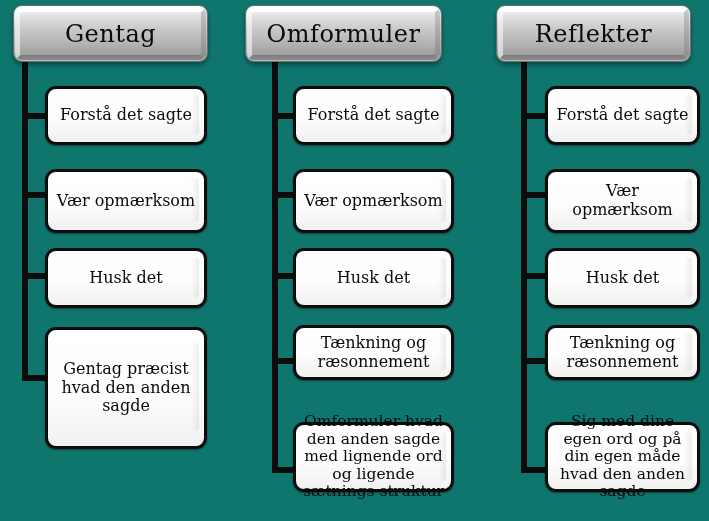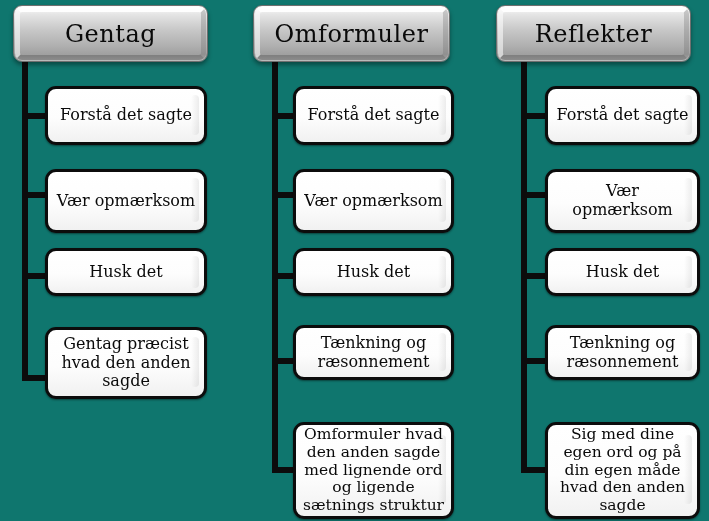--- a/index.html
+++ b/index.html
@@ -38,35 +38,35 @@
   .node::after{
     content:"";position:absolute;right:5px;top:11%;height:76%;width:8px;border-radius:8px;
     background:linear-gradient(90deg,rgba(0,0,0,0),rgba(0,0,0,.07));
   }
   .node.tight{font-size:15.5px;padding:2px 3px;line-height:1.14;}
   
   .c0 .hdr{left:13px;width:193px}
   .c0 .trunk{left:22px;height:323px}
   .c0 .stub{left:22px;width:26px}
   .c0 .node{left:45px;width:162px}
-  .c1 .hdr{left:253px;width:195px}
+  .c1 .hdr{left:245px;width:195px}
   .c1 .trunk{left:272px;height:415px}
   .c1 .stub{left:272px;width:24px}
   .c1 .node{left:293px;width:161px}
   .c2 .hdr{left:496px;width:193px}
   .c2 .trunk{left:521px;height:415px}
   .c2 .stub{left:521px;width:27px}
   .c2 .node{left:545px;width:155px}
   
   .r0{top:86px;height:59px}   .s0{top:113px}
   .r1{top:169px;height:64px}  .s1{top:192px}
-  .r2{top:248px;height:48px}  .s2{top:273px}
-  .r3a{top:327px;height:72px}.s3a{top:375px}
+  .r2{top:248px;height:60px}  .s2{top:273px}
+  .r3a{top:327px;height:122px}.s3a{top:375px}
   .r3b{top:325px;height:55px} .s3b{top:358px}
-  .r4{top:422px;height:97px}  .s4{top:467px}
+  .r4{top:422px;height:70px}  .s4{top:467px}
 </style>
 </head>
 <body>
 
 <div class="canvas">
 
   <div class="c0">
     <div class="trunk"></div>
     <div class="hdr">
       <span class="hlabel">Gentag</span>

